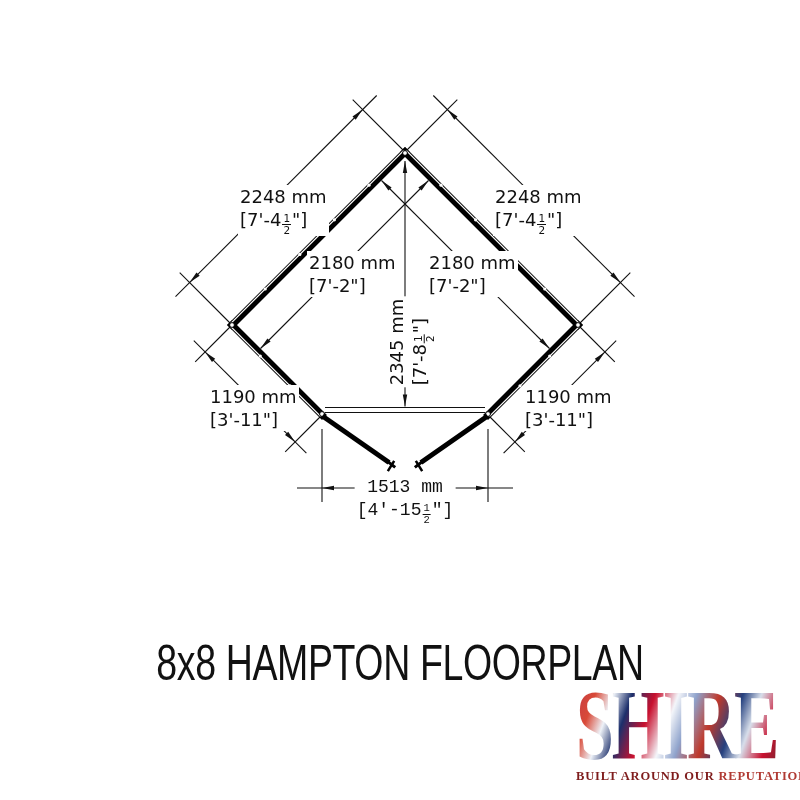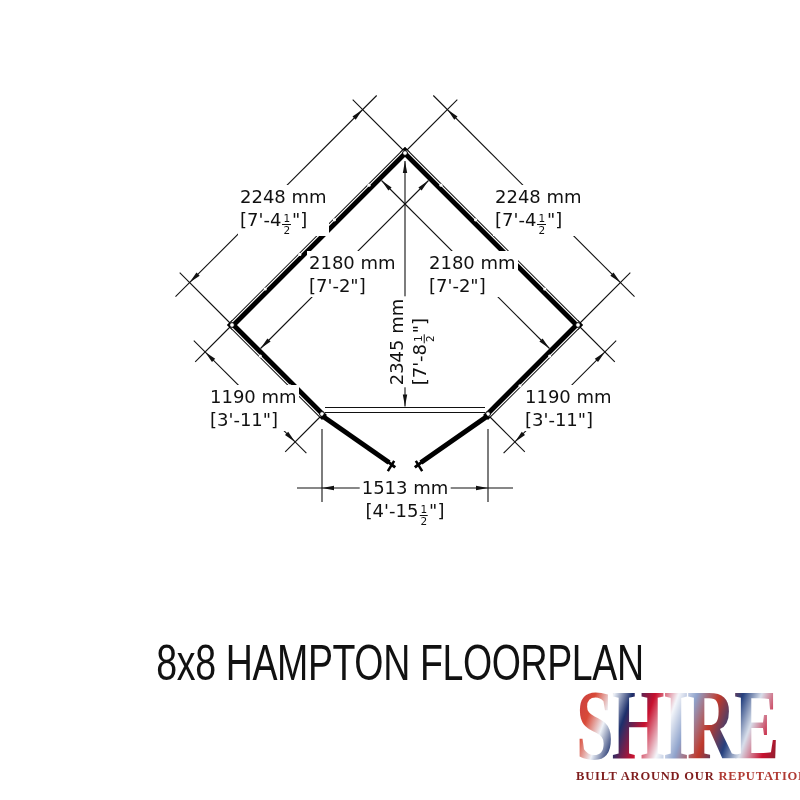--- a/index.html
+++ b/index.html
@@ -38,20 +38,21 @@
   }
   .frac .den { display: block; font-size: 10.5px; line-height: 11px; }
 
   .dim-label.rotated {
     transform: translate(-50%, -50%) rotate(-90deg);
     text-align: left;
   }
   .dim-label.centered {
     transform: translateX(-50%);
     text-align: center;
+    font-family: Liberation Mono, monospace;
   }
 
   
   .page-title {
     position: absolute;
     left: 0; top: 637px; width: 800px;
     text-align: center;
     font-family: "Liberation Sans", sans-serif;
     font-size: 50px;
     line-height: 52px;

